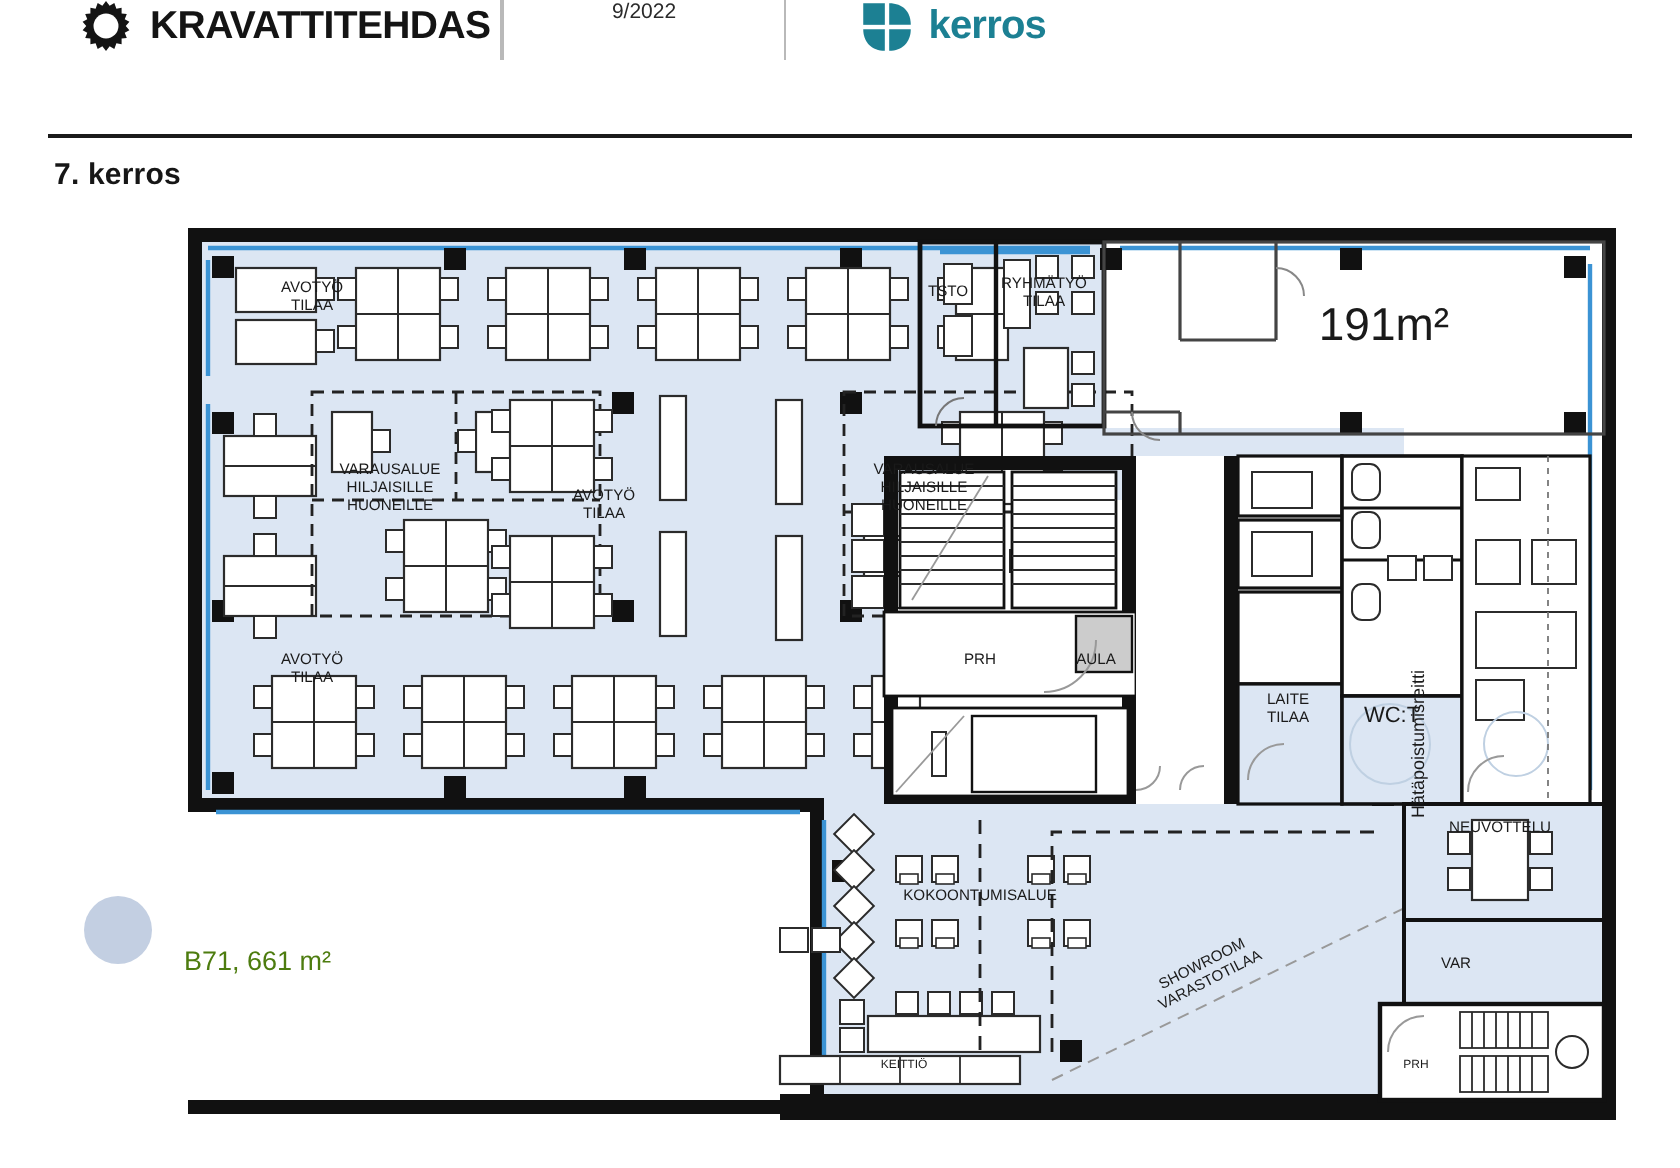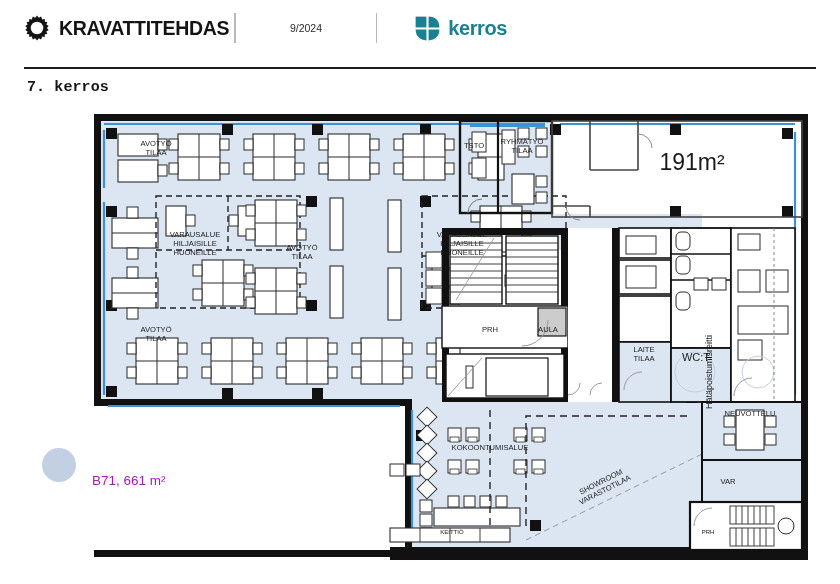--- a/index.html
+++ b/index.html
@@ -15,23 +15,23 @@
     overflow: hidden;
     position: relative;
   }
 
   
   #header {
     position: absolute;
     left: 0; top: 0;
     width: 840px; height: 56px;
     display: flex;
-    align-items: center;
+    align-items: flex-start;
     box-sizing: border-box;
-    padding: 0 24px;
+    padding: 0 40px;
   }
   .hdr-logo {
     display: flex;
     align-items: center;
     gap: 9px;
     width: 210px;
     flex: none;
   }
   .gear-wrap { width: 26px; height: 26px; flex: none; }
   .brand-name {
@@ -87,40 +87,39 @@
   }
 
   
   #floor-title {
     position: absolute;
     left: 27px; top: 79px;
     font-size: 15px;
     font-weight: bold;
     color: #161616;
     letter-spacing: 0.1px;
-    font-family: Liberation Mono, monospace;
   }
 
   
   #legend {
     position: absolute;
     left: 42px; top: 441px;
     display: flex;
     align-items: center;
     gap: 16px;
   }
   #legend-swatch {
     width: 34px; height: 34px;
     border-radius: 50%;
     background: #c3cfe2;
     flex: none;
   }
   #legend-label {
     font-size: 13.5px;
-    color: #a21caf;
+    color: #4d7c0f;
     white-space: nowrap;
     margin-top: 32px;
   }
 
   
   #plan {
     position: absolute;
     left: 90px; top: 110px;
     width: 730px; height: 455px;
   }
@@ -141,21 +140,21 @@
       </svg>
     </span>
     <span class="brand-name">KRAVATTITEHDAS</span>
   </div>
 
   <div class="hdr-divider"></div>
 
 
   <div class="hdr-divider"></div>
 
-  <div class="hdr-date">9/2024</div>
+  <div class="hdr-date">9/2022</div>
 
   <div class="hdr-divider"></div>
 
   <div class="hdr-areim">
     <span class="areim-mark">
       <svg viewBox="0 0 100 100" width="27" height="27" aria-hidden="true">
         <path d="M6 6 H46 V46 H6 Z" fill="#1c8093"></path>
         <path d="M54 6 C80 6 94 22 94 46 H54 Z" fill="#1c8093"></path>
         <path d="M6 54 C6 78 22 94 46 94 V54 Z" fill="#1c8093"></path>
         <path d="M54 54 H94 C94 78 78 94 54 94 Z" fill="#1c8093"></path>

